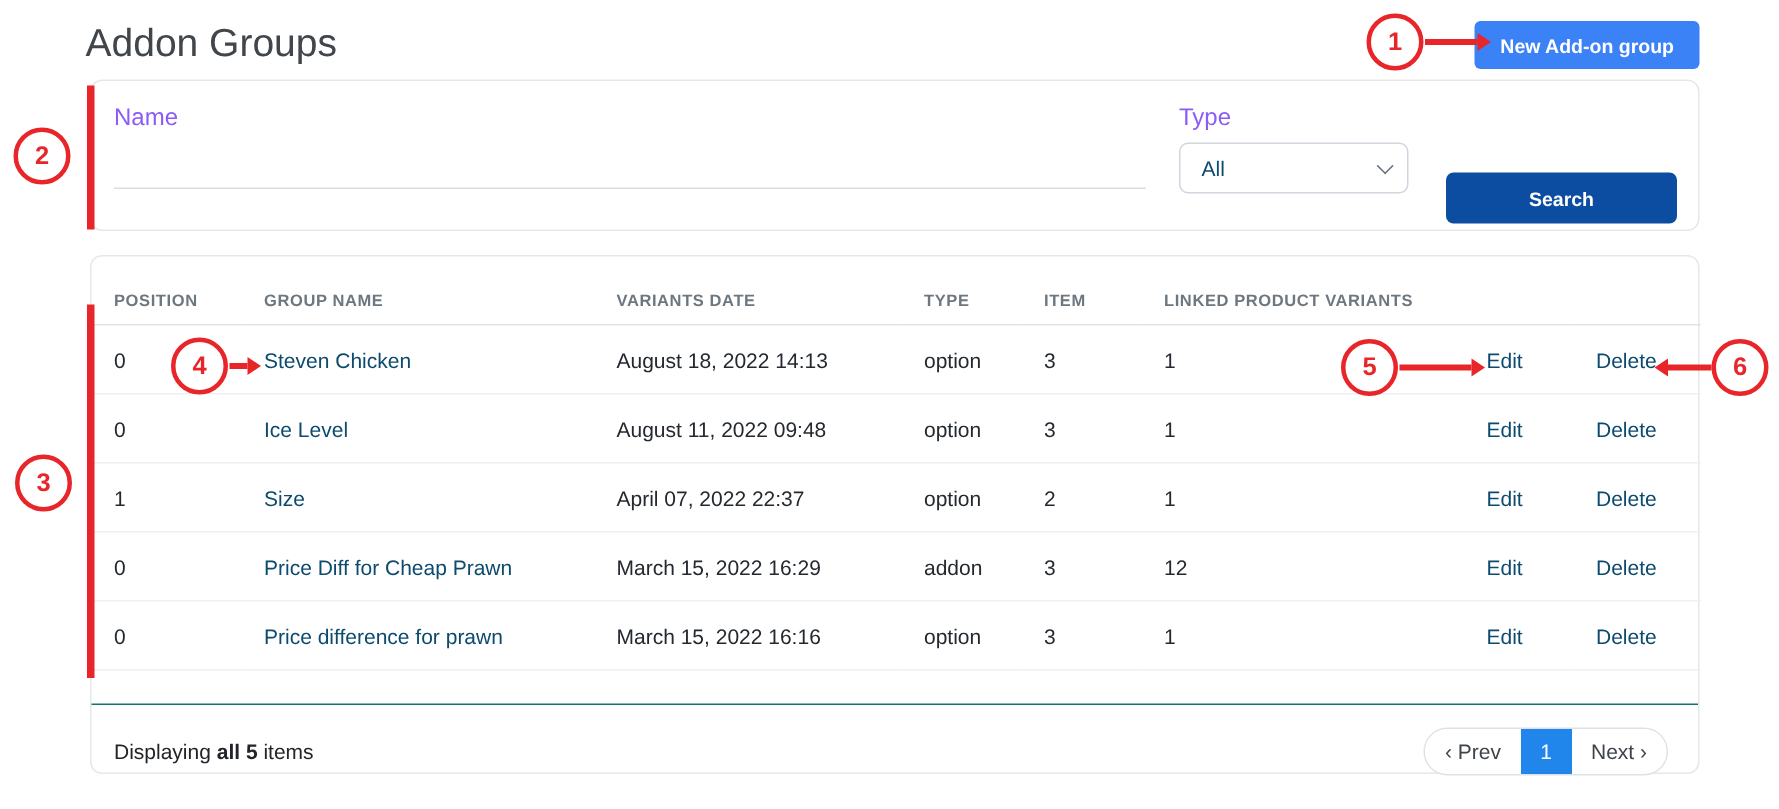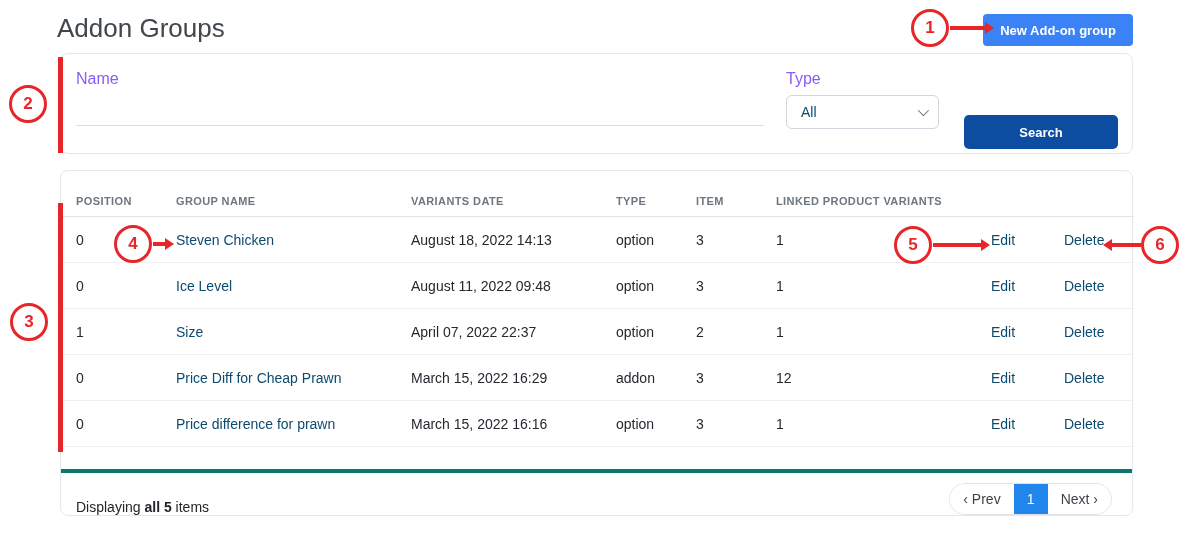--- a/index.html
+++ b/index.html
@@ -70,21 +70,21 @@
   }
   td {
     height: 46px; font-size: 14px; color: #24292f; padding: 0 0 0 15px;
     border-bottom: 1px solid #eef0f2; vertical-align: middle;
   }
   a.tlink { color: #0c4a6e; text-decoration: none; cursor: pointer; }
 
   
   .card-footer {
     position: absolute; left: 0; right: 0; bottom: 0; height: 46px;
-    border-top: 4px solid #0f766e; display: flex; align-items: flex-end;
+    border-top: 1px solid #0f766e; display: flex; align-items: center;
     padding: 16px 20px 0 15px; font-size: 14px; color: #212529;
   }
   .card-footer b { font-weight: bold; }
   .pagination {
     margin-left: auto; display: flex; height: 32px;
     border: 1px solid #dee2e6; border-radius: 17px; overflow: hidden;
     font-size: 14px;
   }
   .page-btn {
     display: flex; align-items: center; padding: 0 13px; background: #fff;

